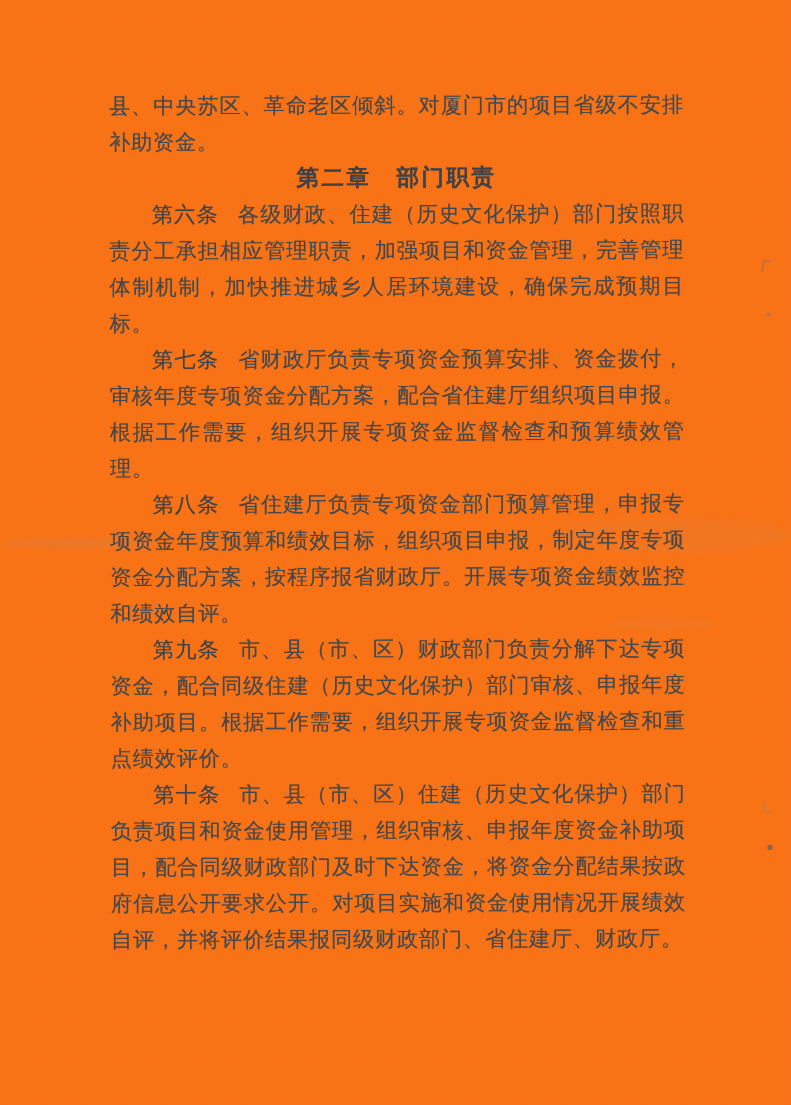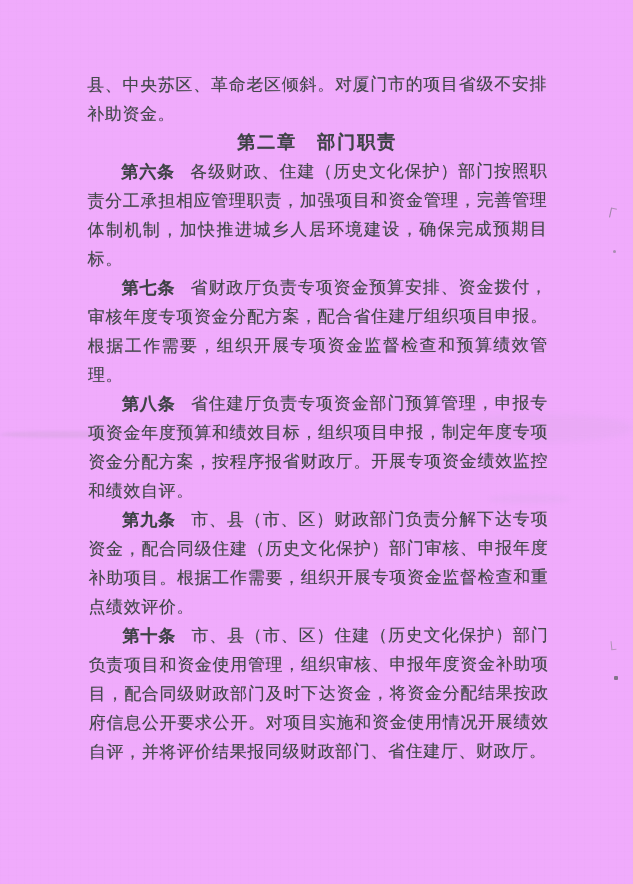--- a/index.html
+++ b/index.html
@@ -4,21 +4,21 @@
 <style>
   html, body {
     margin: 0;
     padding: 0;
     background: #e9e9e9;
   }
   .page {
     position: relative;
     width: 633px;
     height: 884px;
-    background: #f0abfc;
+    background: #f97316;
     overflow: hidden;
     font-family: "Liberation Serif", "DejaVu Serif", serif;
     color: #44484c;
   }
   
   .noise {
     position: absolute;
     inset: 0;
     background-image:
       repeating-linear-gradient(90deg, rgba(120,120,125,0.012) 0 1px, transparent 1px 8px),
@@ -47,21 +47,21 @@
     font-family: "Liberation Sans", "DejaVu Sans", sans-serif;
     font-weight: bold;
     font-size: 18px;
     letter-spacing: 2px;
     line-height: 29px;
     color: #3e4246;
   }
   .article { text-indent: 2em; }
   .clause-label {
     font-family: "Liberation Sans", "DejaVu Sans", sans-serif;
-    font-weight: bold;
+    font-weight: normal;
     margin-right: 0.9em;
     color: #3e4246;
   }
   
   .smudge {
     position: absolute;
     pointer-events: none;
     border-radius: 50%;
   }
   .smudge-left {

